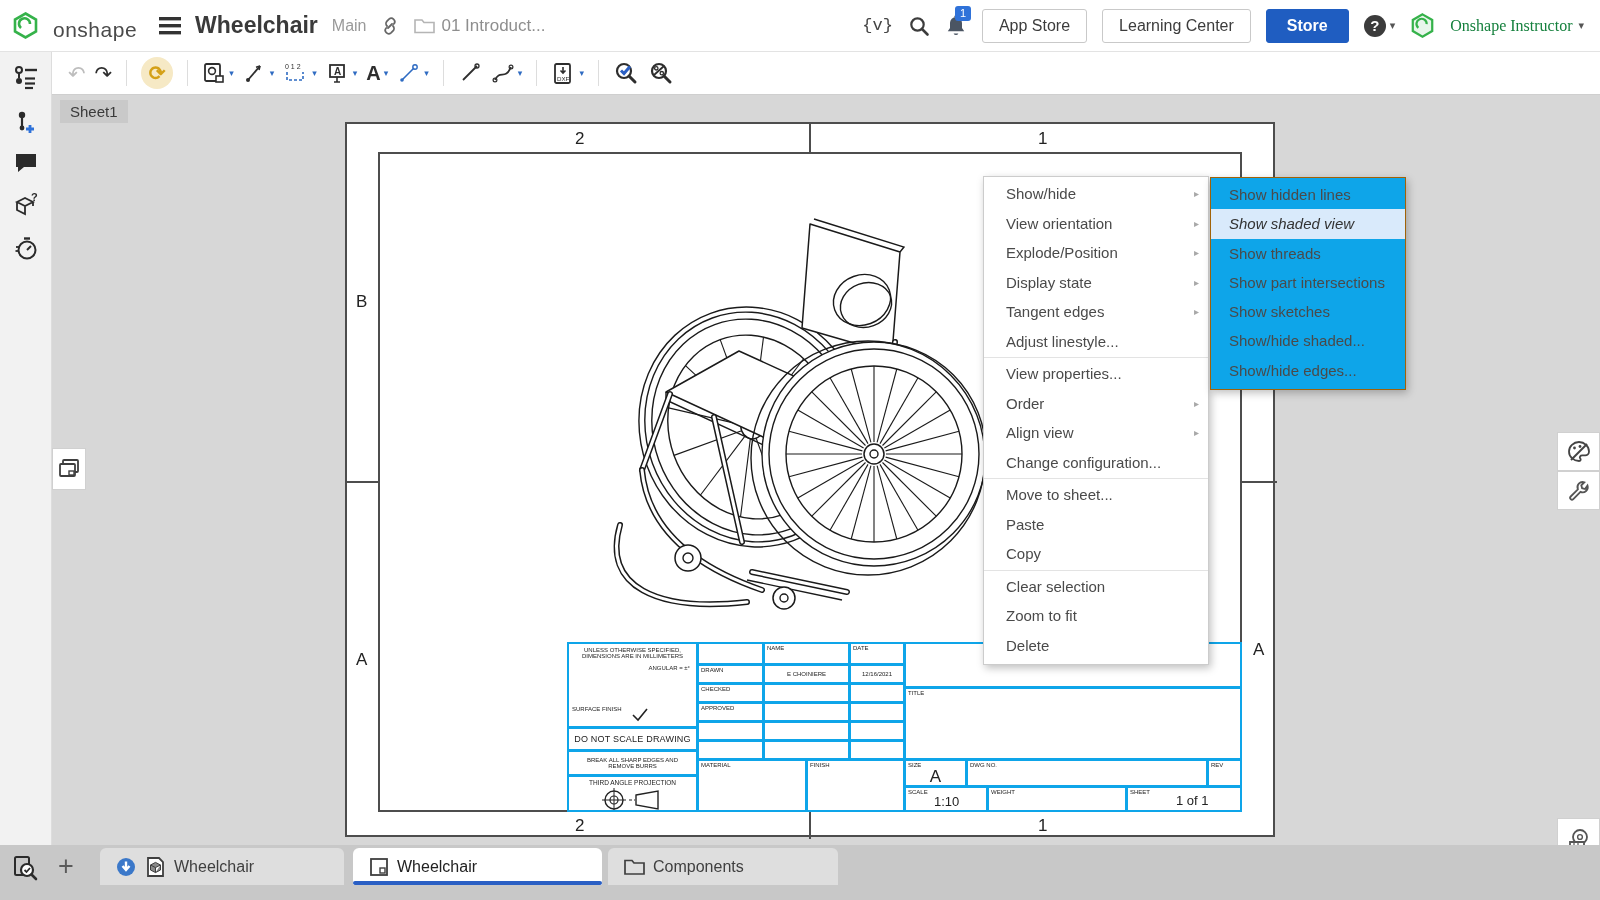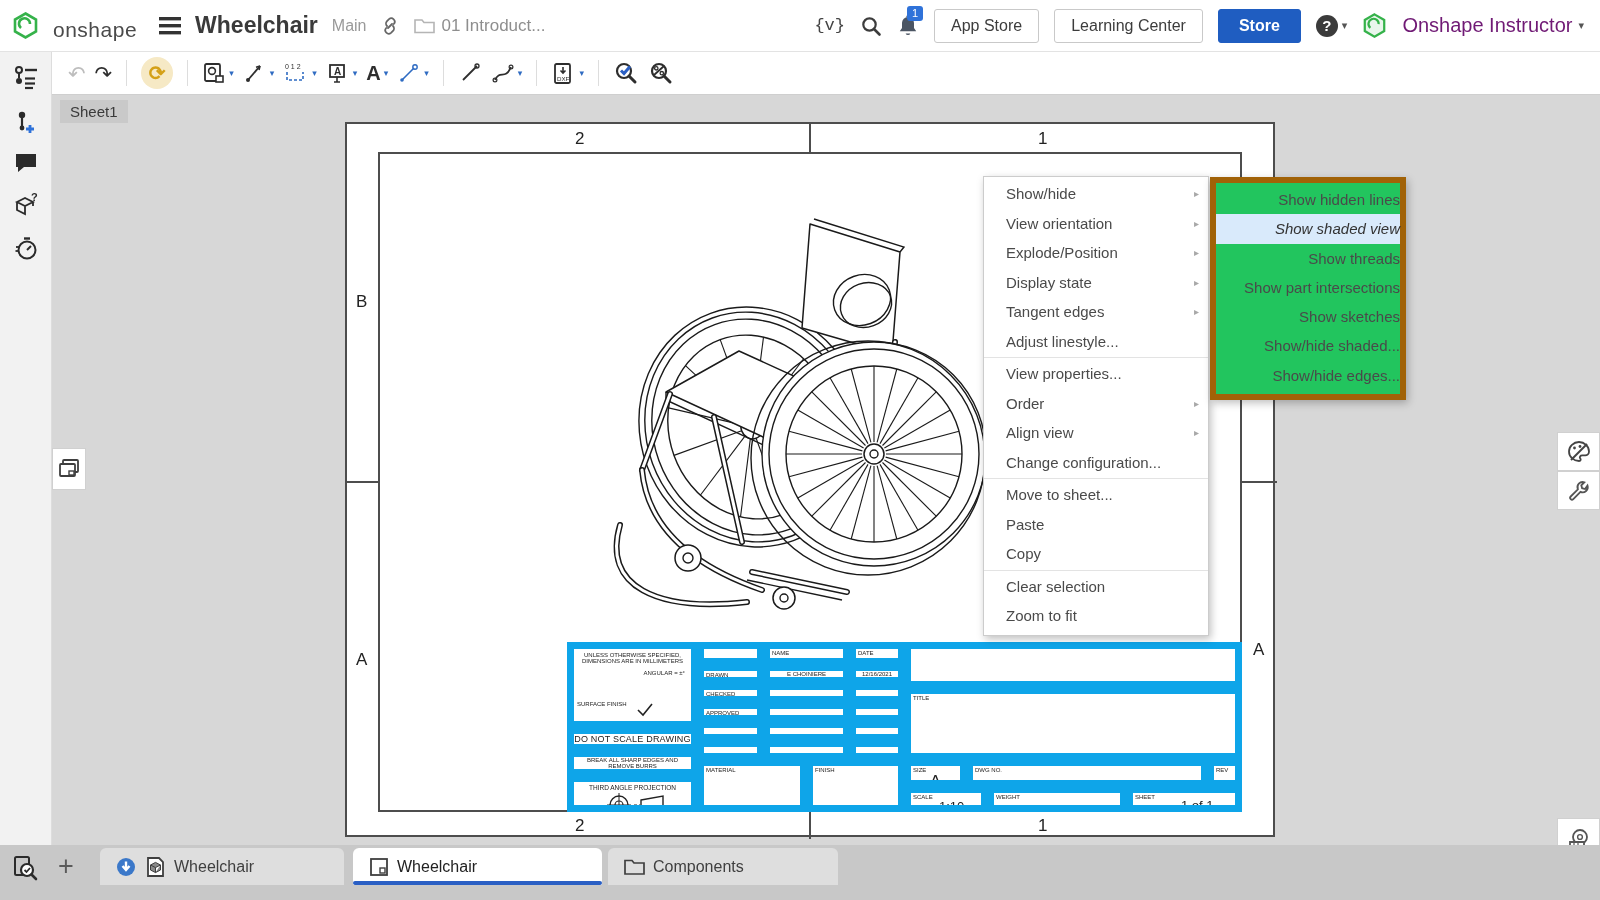--- a/index.html
+++ b/index.html
@@ -15,21 +15,21 @@
   .doc-title { font-size:23px; font-weight:bold; color:#3a3a3a; }
   .workspace { font-size:16px; color:#9a9a9a; }
   .crumb { font-size:17px; color:#8e8e8e; display:flex; align-items:center; gap:6px; }
   .hbtn { height:34px; padding:0 16px; border:1px solid #c9c9c9; border-radius:3px; background:#fff; font-size:16px; color:#3c3c3c; display:flex; align-items:center; }
   .hbtn-primary { background:#1f5dc1; border-color:#1f5dc1; color:#fff; font-weight:bold; padding:0 20px; }
   .caret { font-size:11px; color:#555; }
   .code-glyph { font-size:17px; color:#444; font-family:"Liberation Mono", monospace; }
   .bell-wrap { position:relative; }
   .badge { position:absolute; top:-8px; left:10px; background:#2f72d9; color:#fff; font-size:11px; min-width:16px; height:15px; border-radius:3px; text-align:center; line-height:15px; padding:0 2px; }
   .help-circle { width:22px; height:22px; border-radius:50%; background:#3b3b3b; color:#fff; font-size:15px; font-weight:bold; text-align:center; line-height:22px; }
-  .user-label { font-size:20px; color:#701a75; }
+  .user-label { font-size:16px; color:#15803d;font-family:Liberation Serif, serif; }
 
   
   #toolbar { position:absolute; left:52px; top:52px; width:1548px; height:43px; background:#fff; border-bottom:1px solid #cfcfcf; display:flex; align-items:center; gap:9px; padding-left:16px; }
   .tsep { width:1px; height:26px; background:#ddd; margin:0 5px; }
   .ticon { display:flex; align-items:center; gap:3px; color:#2e2e2e; }
   .tglyph { font-size:21px; line-height:1; color:#2e2e2e; }
   .disabled { color:#bdbdbd; }
   .tcaret { font-size:9px; color:#2f6bc2; }
   .refresh-halo { width:32px; height:32px; border-radius:50%; background:#f6e9c5; display:flex; align-items:center; justify-content:center; }
   .refresh-glyph { font-size:20px; color:#d4a017; font-weight:bold; }
@@ -42,31 +42,31 @@
   #canvas { position:absolute; left:52px; top:95px; width:1548px; height:750px; background:#d7d7d7; }
   #sheet-chip { position:absolute; left:8px; top:5px; background:#c9c9c9; color:#3a3a3a; font-size:15px; padding:3px 10px; }
 
   #sheet { position:absolute; left:293px; top:27px; width:930px; height:715px; background:#fff; border:2px solid #4d4d4d; }
   #inner-frame { position:absolute; left:31px; top:28px; width:864px; height:660px; border:2px solid #4d4d4d; }
   .zone { position:absolute; font-size:17px; color:#222; }
   .ztick { position:absolute; background:#4d4d4d; }
 
   
   #title-block { position:absolute; left:220px; top:518px; width:675px; height:170px; background:#fff; }
-  .tb { position:absolute; border:7px solid #0ea5e9; font-size:6px; color:#222; overflow:hidden; }
+  .tb { position:absolute; border:2px solid #0ea5e9; font-size:6px; color:#222; overflow:hidden; }
   .tb-lab { position:absolute; left:2px; top:1px; font-size:6px; color:#222; }
   .tb-center { display:flex; align-items:center; justify-content:center; text-align:center; }
 
   
   #context-menu { position:absolute; left:983px; top:176px; width:226px; background:#fff; border:1px solid #ccc; box-shadow:2px 3px 8px rgba(0,0,0,.25); padding:2px 0 4px 0; z-index:40; }
   .menu-item { height:29.5px; line-height:29.5px; padding-left:22px; font-size:15px; color:#4a4a4a; position:relative; white-space:nowrap; }
   .mi-arrow { position:absolute; right:9px; top:0; color:#a8a8a8; font-size:10px; }
   .menu-sep { height:1px; background:#e3e3e3; margin:1px 0; }
 
-  #submenu { position:absolute; left:1210px; top:177px; width:196px; background:#22c55e; border:6px solid #a16207; box-shadow:2px 3px 8px rgba(0,0,0,.25); padding:2px 0 4px 0; z-index:41;text-align:right; }
+  #submenu { position:absolute; left:1210px; top:177px; width:196px; background:#0ea5e9; border:1px solid #a16207; box-shadow:2px 3px 8px rgba(0,0,0,.25); padding:2px 0 4px 0; z-index:41; }
   .submenu-item { height:29.3px; line-height:29.3px; padding-left:18px; font-size:15px; color:#4a4a4a; white-space:nowrap; }
   .submenu-item.hl { background:#d9eafb; color:#333;font-style:italic; }
 
   
   .edge-box { position:absolute; background:#fff; border:1px solid #d0d0d0; display:flex; align-items:center; justify-content:center; }
 
   
   #bottombar { position:absolute; left:0; top:845px; width:1600px; height:55px; background:#c8c8c8; }
   .btab { position:absolute; top:3px; height:37px; background:#dedede; border-radius:6px 6px 0 0; display:flex; align-items:center; gap:8px; padding:0 16px; font-size:16px; color:#3f3f3f; }
   .btab.active { background:#fff; color:#222; }
@@ -519,20 +519,21 @@
   <div class="menu-item"><span>Order</span><span class="mi-arrow">▸</span></div>
   <div class="menu-item"><span>Align view</span><span class="mi-arrow">▸</span></div>
   <div class="menu-item"><span>Change configuration...</span></div>
   <div class="menu-sep"></div>
   <div class="menu-item"><span>Move to sheet...</span></div>
   <div class="menu-item"><span>Paste</span></div>
   <div class="menu-item"><span>Copy</span></div>
   <div class="menu-sep"></div>
   <div class="menu-item"><span>Clear selection</span></div>
   <div class="menu-item"><span>Zoom to fit</span></div>
+  <div class="menu-item"><span>Delete</span></div>
 </div>
 
 <div id="submenu">
   <div class="submenu-item">Show hidden lines</div>
   <div class="submenu-item hl">Show shaded view</div>
   <div class="submenu-item">Show threads</div>
   <div class="submenu-item">Show part intersections</div>
   <div class="submenu-item">Show sketches</div>
   <div class="submenu-item">Show/hide shaded...</div>
   <div class="submenu-item">Show/hide edges...</div>

